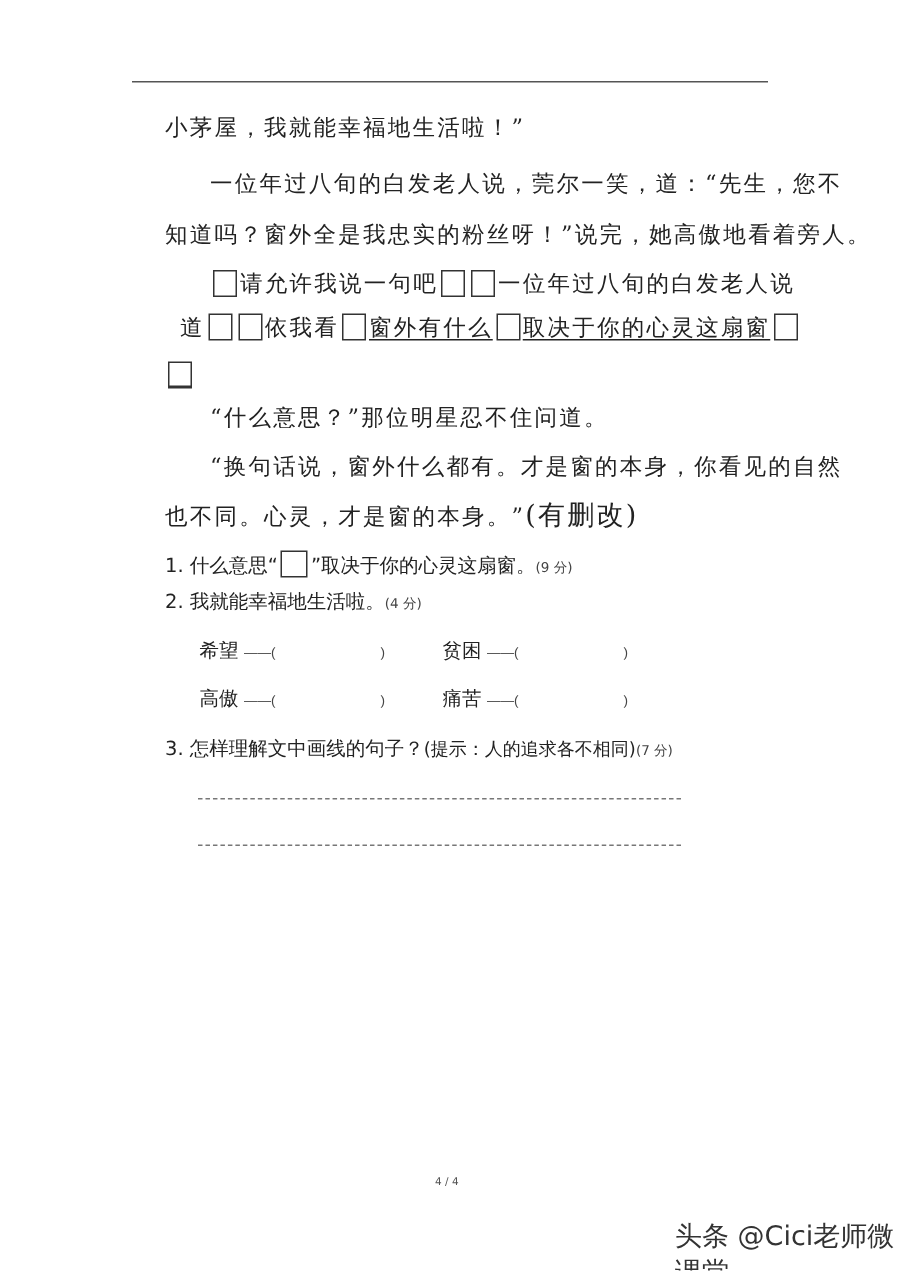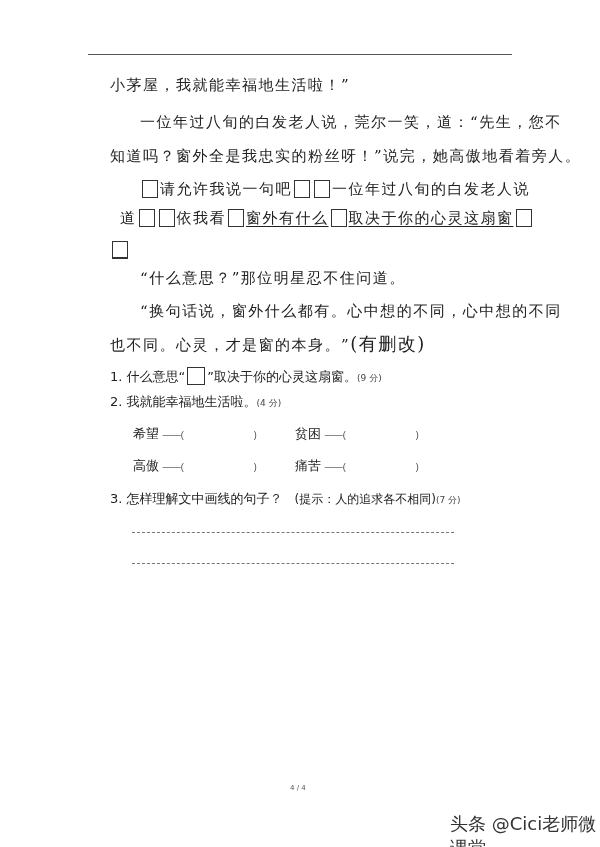--- a/index.html
+++ b/index.html
@@ -31,21 +31,21 @@
 
 <div class="line" style="top:208px;left:110px;margin-left:10px;">
   <span>道</span><span class="box"></span><span class="box"></span><span>依我看</span><span class="box"></span><span class="ul"><span>窗外有什么</span><span class="box"></span><span>取决于你的心灵这扇窗</span><span class="box"></span></span>
 </div>
 
 <div class="line" style="top:240px;left:110px;">
   <span class="box" style="border-bottom:2px solid #333;"></span>
 </div>
 
 <div class="line" style="top:268px;left:140px;">“什么意思？”那位明星忍不住问道。</div>
-<div class="line" style="top:301px;left:140px;">“换句话说，窗外什么都有。心中想的不同，心中想的不同</div>
+<div class="line" style="top:301px;left:140px;">“换句话说，窗外什么都有。才是窗的本身，你看见的自然</div>
 <div class="line" style="top:334px;left:110px;">
   <span>也不同。心灵，才是窗的本身。”</span><span style="font-size:18px;">(有删改)</span>
 </div>
 
 <div class="q" style="top:367px;">
   <span>1.</span>
   <span>什么意思“</span><span class="box" style="width:18px;"></span><span>”取决于你的心灵这扇窗。</span><span class="small">(9 分)</span>
 </div>
 
 <div class="q" style="top:393px;">
@@ -65,20 +65,20 @@
   <span>高傲</span>
   <span class="small">——(</span><span class="paren"></span><span class="small">)</span>
 </div>
 <div class="word" style="left:295px;top:457px;">
   <span>痛苦</span>
   <span class="small">——(</span><span class="paren"></span><span class="small">)</span>
 </div>
 
 <div class="q" style="top:490px;">
   <span>3.</span>
-  <span>怎样理解文中画线的句子？</span><span style="font-size:12px;margin-left:12px;">(提示：人的追求各不相同)</span><span class="small">(7 分)</span>
+  <span>怎样理解文中画线的句子？</span><span style="font-size:12px;">(提示：人的追求各不相同)</span><span class="small">(7 分)</span>
 </div>
 
 <div class="dash" style="top:532px;"></div>
 <div class="dash" style="top:563px;"></div>
 
 <div class="pagenum">4 / 4</div>
 <div class="wm">头条 @Cici老师微课堂</div>
 
 </body></html>

